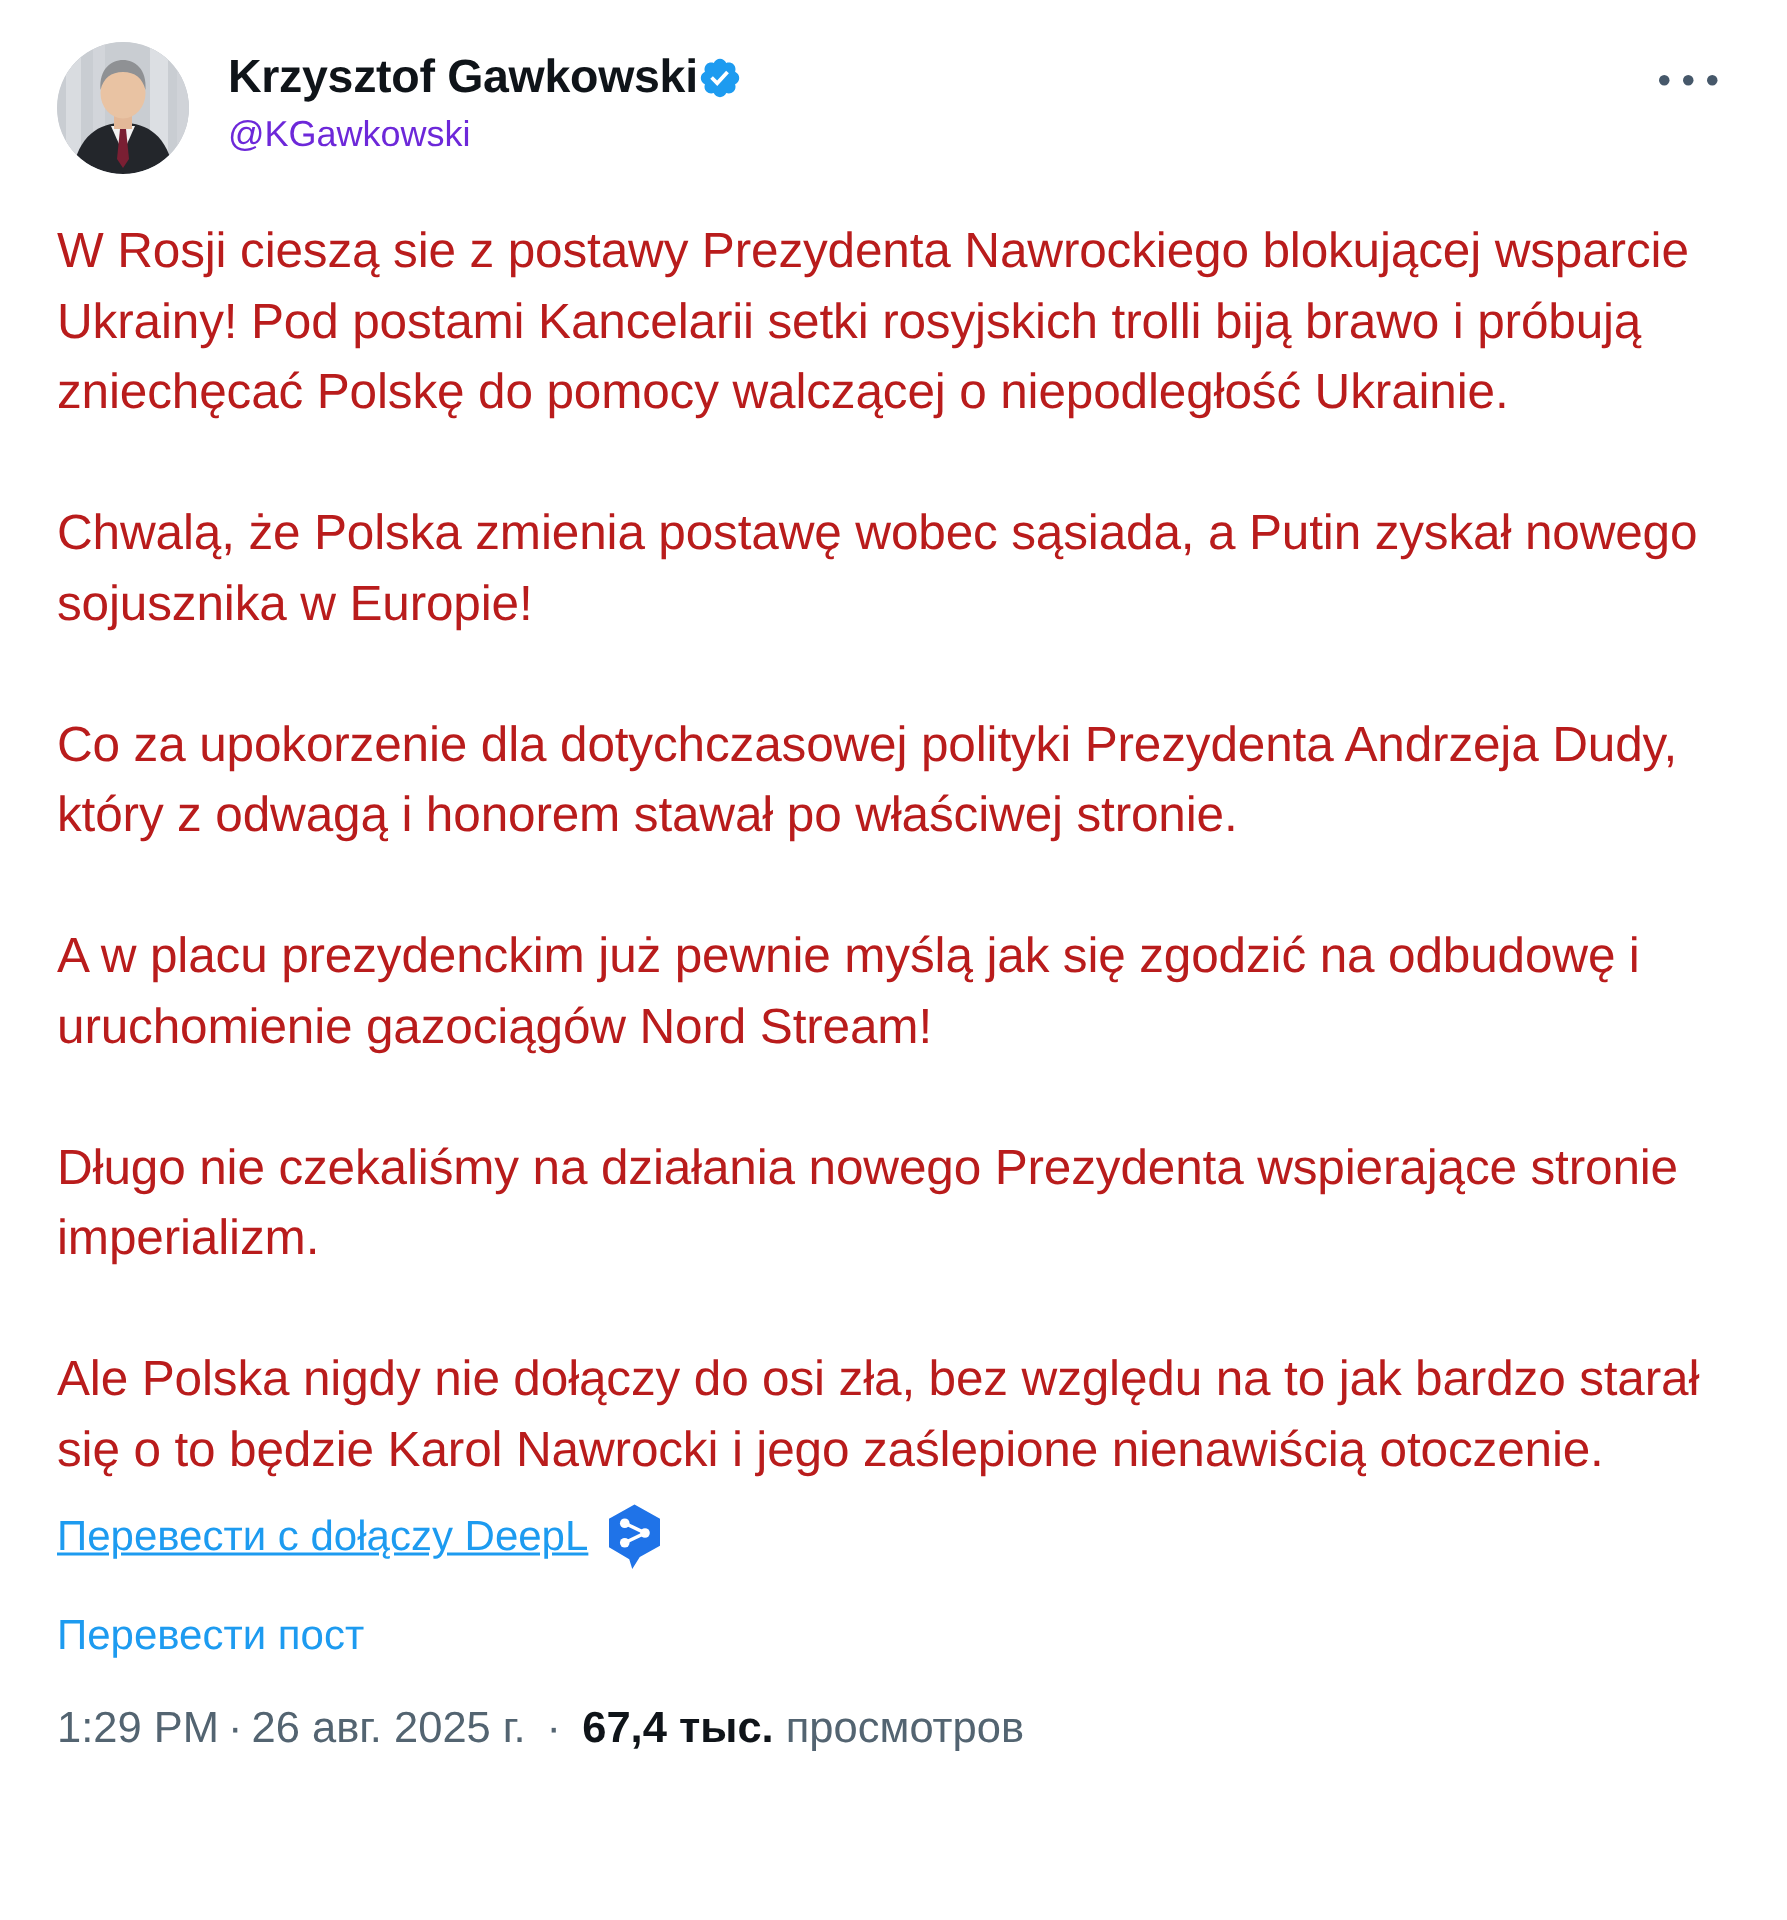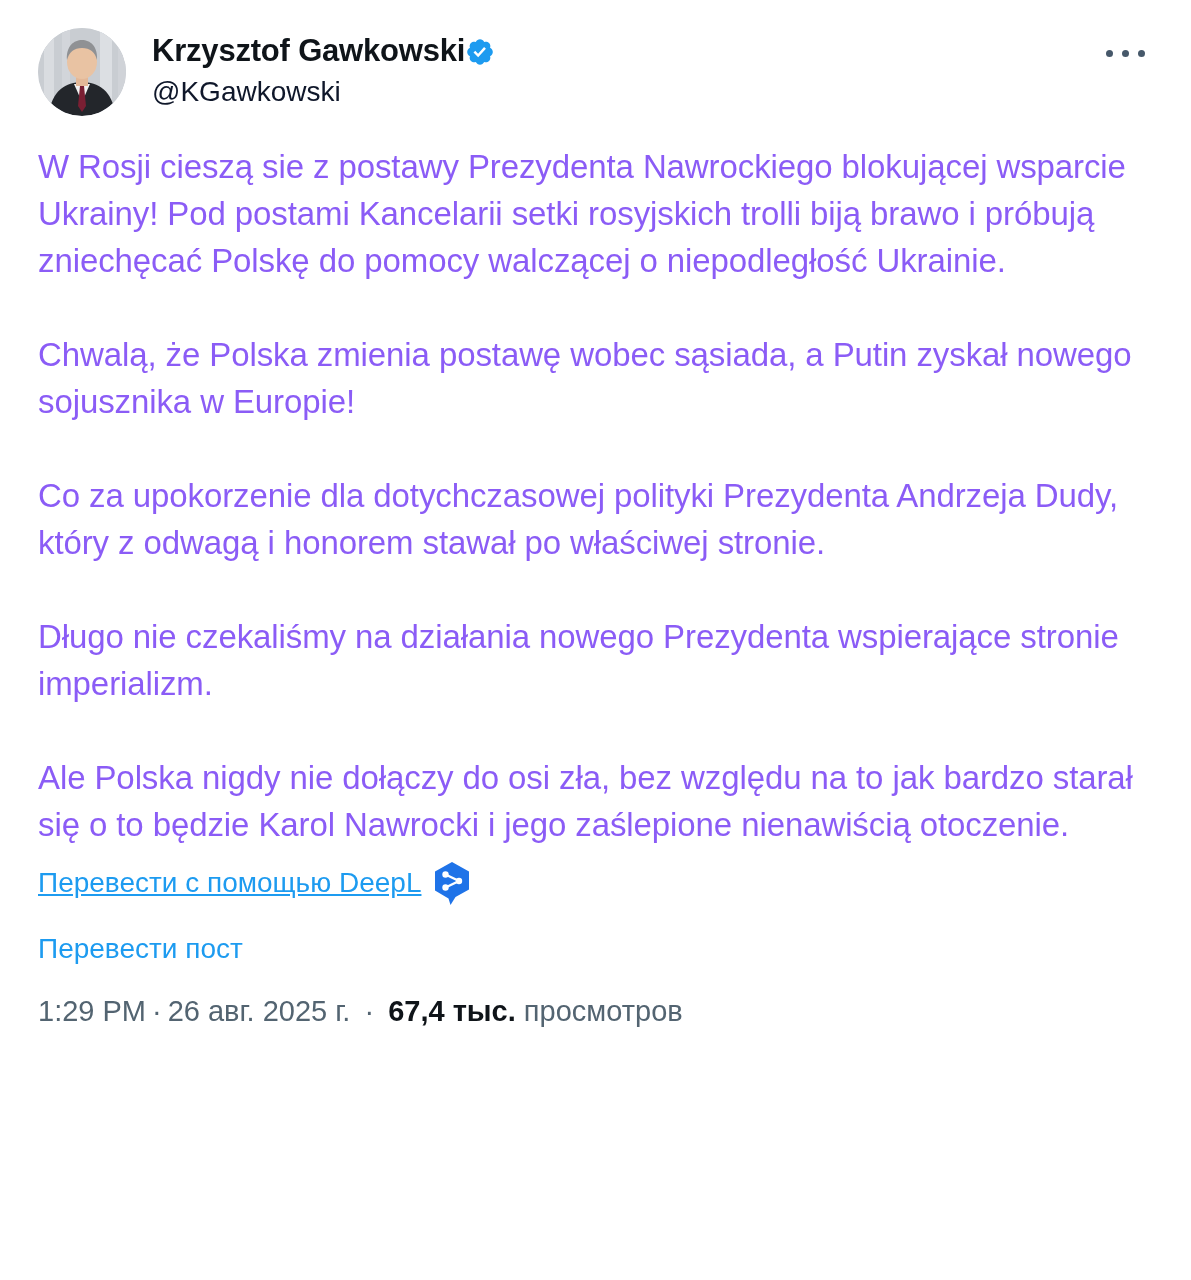--- a/index.html
+++ b/index.html
@@ -18,29 +18,29 @@
     overflow: hidden; flex: 0 0 88px; cursor: pointer;
     background: #cfd3d8;
   }
   .id-block { margin-left: 26px; padding-top: 5px; }
   .name-row { display: flex; align-items: center; gap: 0; }
   .display-name {
     font-size: 31px; font-weight: 700; color: #0f1419;
     letter-spacing: -0.2px; cursor: pointer;
   }
   .verified { width: 30px; height: 30px; display: inline-block; margin-top: 2px; }
-  .handle { font-size: 28px; color: #0f172a; margin-top: 7px; cursor: pointer; }
+  .handle { font-size: 24px; color: #6d28d9; margin-top: 7px; cursor: pointer; }
   .more-btn {
     position: absolute; right: 2px; top: 16px;
     display: flex; gap: 9px; cursor: pointer; padding: 6px;
   }
   .more-btn i { width: 7px; height: 7px; border-radius: 50%; background: #46586a; display: block; }
 
   
-  .tweet-body { margin-top: 27px; font-size: 33px; line-height: 47px; color: #8b5cf6; letter-spacing: -0.1px; }
+  .tweet-body { margin-top: 27px; font-size: 33px; line-height: 47px; color: #b91c1c; letter-spacing: -0.1px; }
   .tweet-body p { margin: 0 0 47px 0; }
   .tweet-body p:last-child { margin-bottom: 13px; }
 
   
   .translate-row { display: flex; align-items: center; gap: 11px; }
   .t-link { color: #1d9bf0; font-size: 28px; cursor: pointer; }
   .t-link.underlined { text-decoration: underline; }
   .deepl-icon { width: 40px; height: 44px; display: inline-block; }
   .translate-post { margin-top: 28px; }
 
@@ -101,26 +101,27 @@
       <i></i>
       <i></i>
       <i></i>
     </div>
   </div>
 
   <div class="tweet-body">
     <p>W Rosji cieszą sie z postawy Prezydenta Nawrockiego blokującej wsparcie Ukrainy! Pod postami Kancelarii setki rosyjskich trolli biją brawo i próbują zniechęcać Polskę do pomocy walczącej o niepodległość Ukrainie.</p>
     <p>Chwalą, że Polska zmienia postawę wobec sąsiada, a Putin zyskał nowego sojusznika w Europie!</p>
     <p>Co za upokorzenie dla dotychczasowej polityki Prezydenta Andrzeja Dudy, który z odwagą i honorem stawał po właściwej stronie.</p>
+    <p>A w placu prezydenckim już pewnie myślą jak się zgodzić na odbudowę i uruchomienie gazociągów Nord Stream!</p>
     <p>Długo nie czekaliśmy na działania nowego Prezydenta wspierające stronie imperializm.</p>
     <p>Ale Polska nigdy nie dołączy do osi zła, bez względu na to jak bardzo starał się o to będzie Karol Nawrocki i jego zaślepione nienawiścią otoczenie.</p>
   </div>
 
   <div class="translate-row">
-    <span class="t-link underlined">Перевести с помощью DeepL</span>
+    <span class="t-link underlined">Перевести с dołączy DeepL</span>
     <span class="deepl-icon">
       <svg viewBox="0 0 40 44" width="40" height="44">
         <path fill="#1f73e8" d="M20 1 L37 10.5 L37 28.5 L23.5 36 L18.5 44 L16.5 37.5 L3 29.5 L3 10.5 Z"></path>
         <circle cx="13.5" cy="13.5" r="3.2" fill="#ffffff"></circle>
         <circle cx="13.5" cy="26.5" r="3.2" fill="#ffffff"></circle>
         <circle cx="27" cy="20" r="3.2" fill="#ffffff"></circle>
         <path d="M13.5 13.5 L27 20 L13.5 26.5" stroke="#ffffff" stroke-width="2.4" fill="none"></path>
       </svg>
     </span>
   </div>

